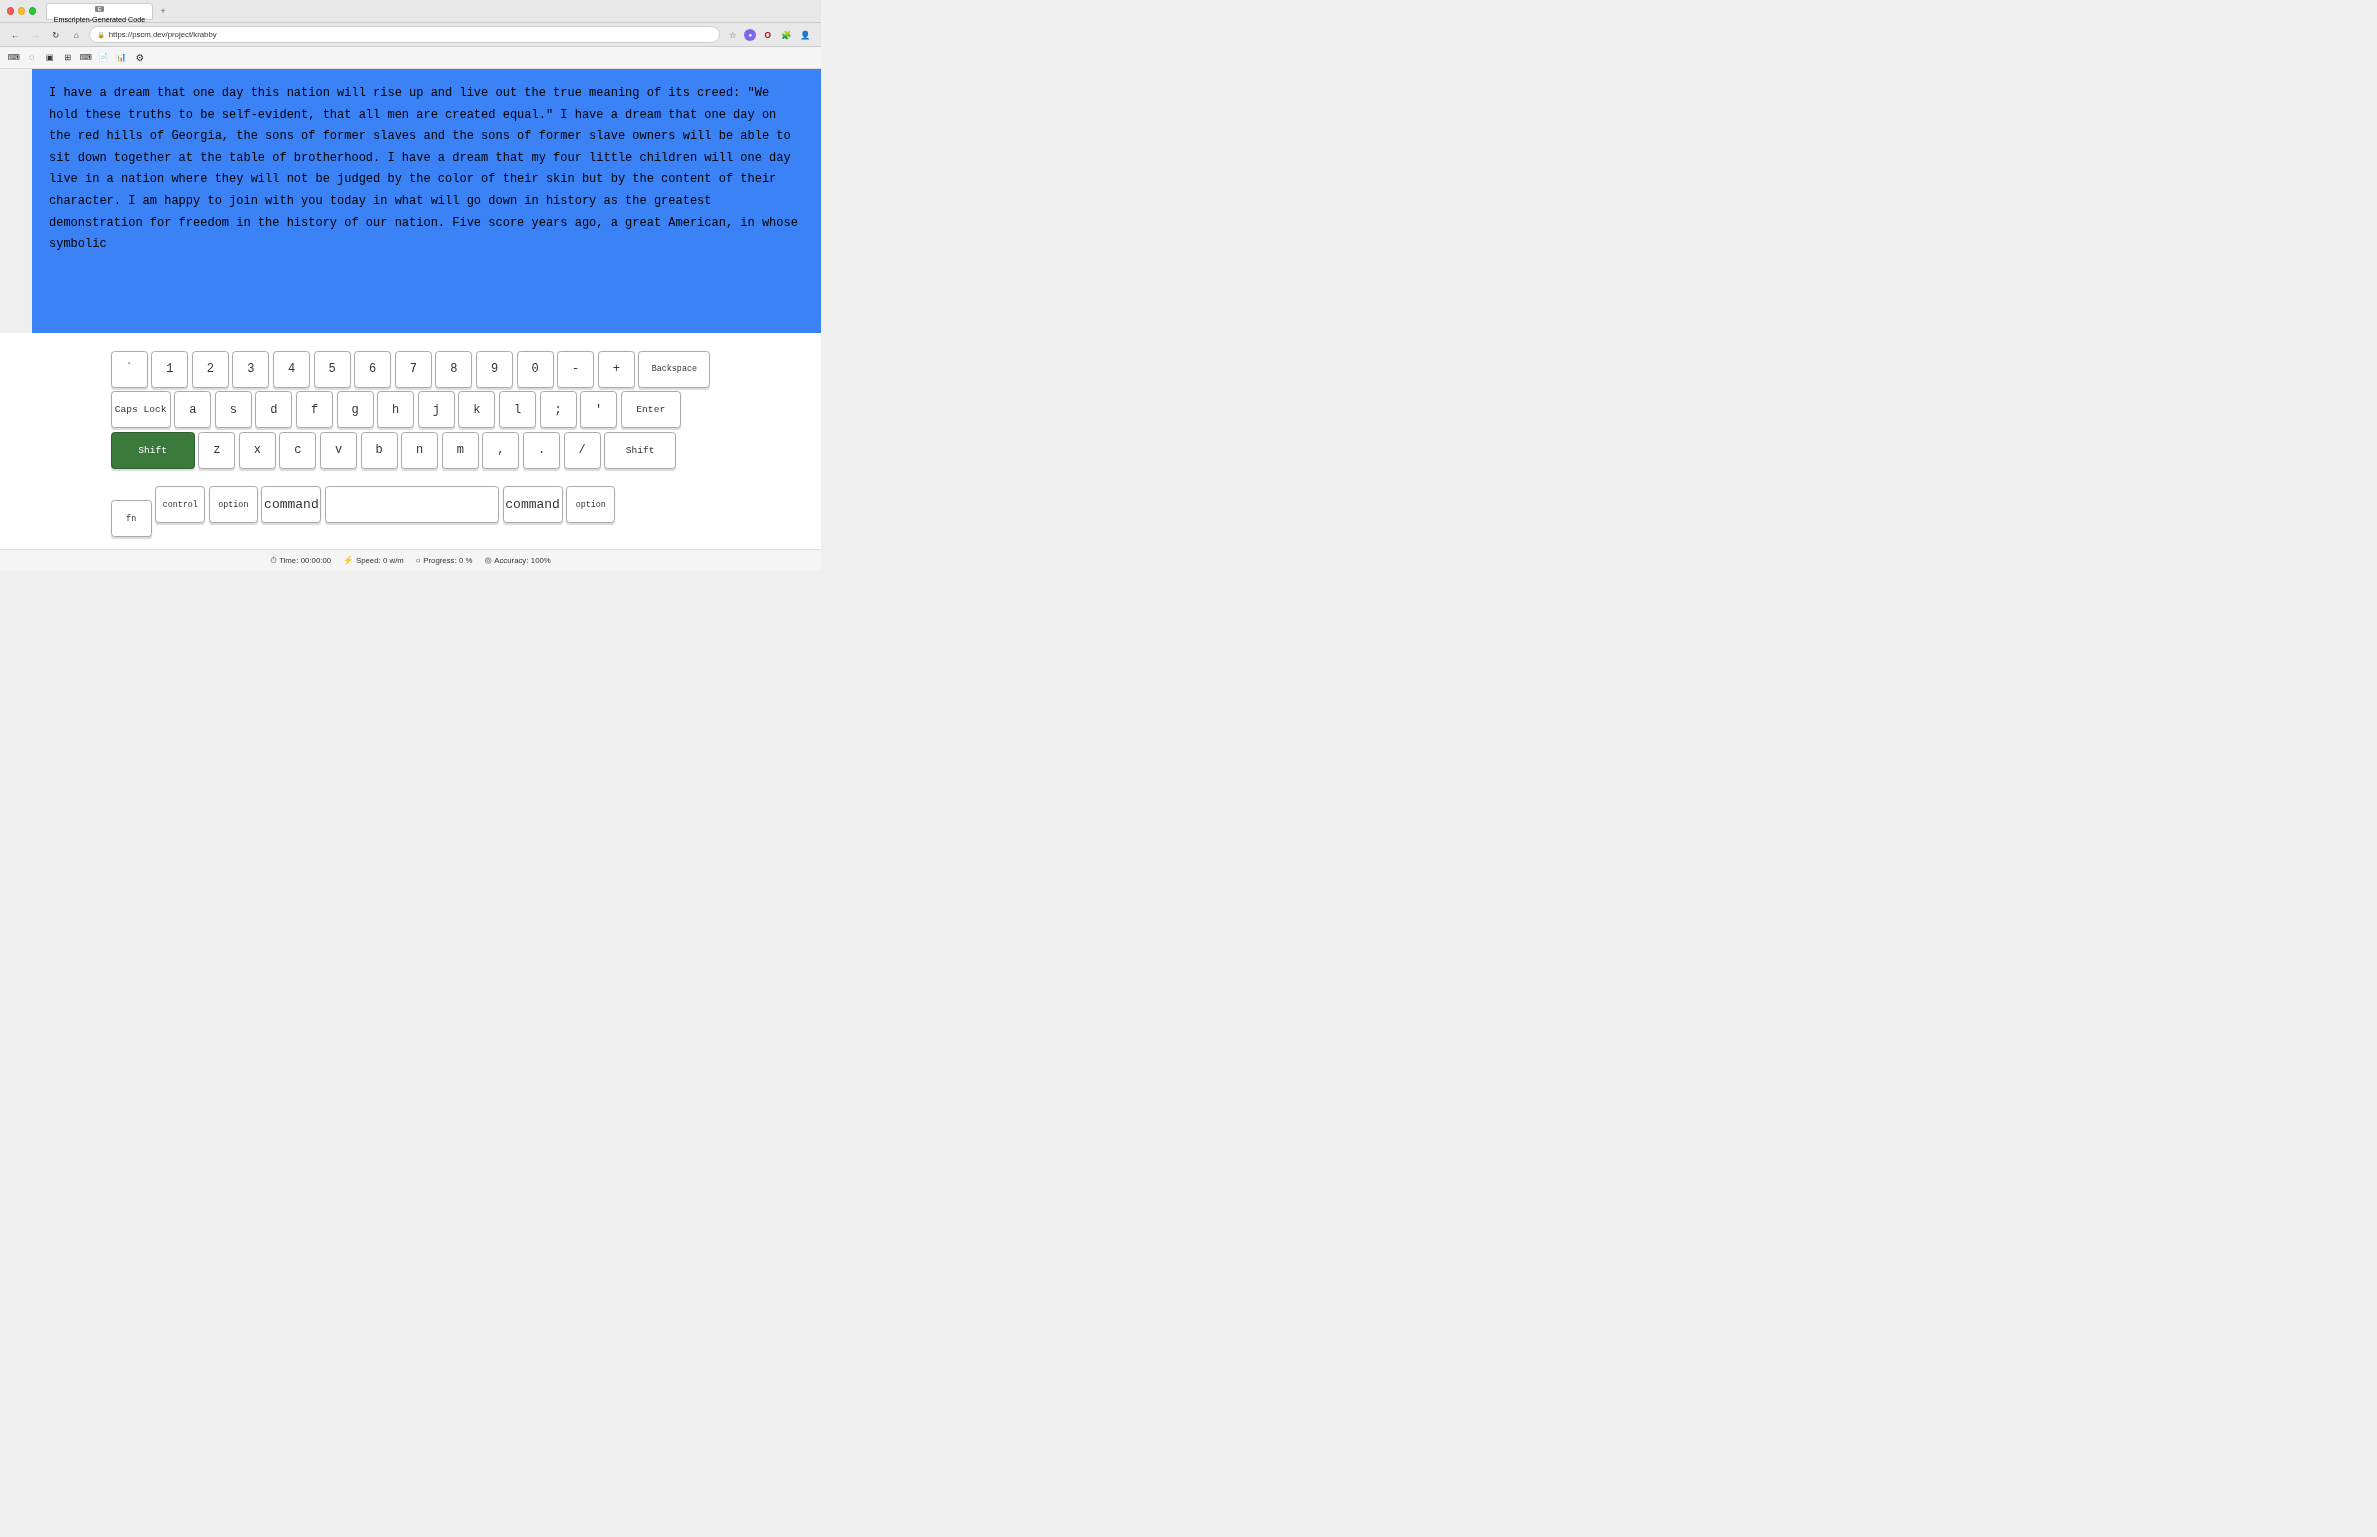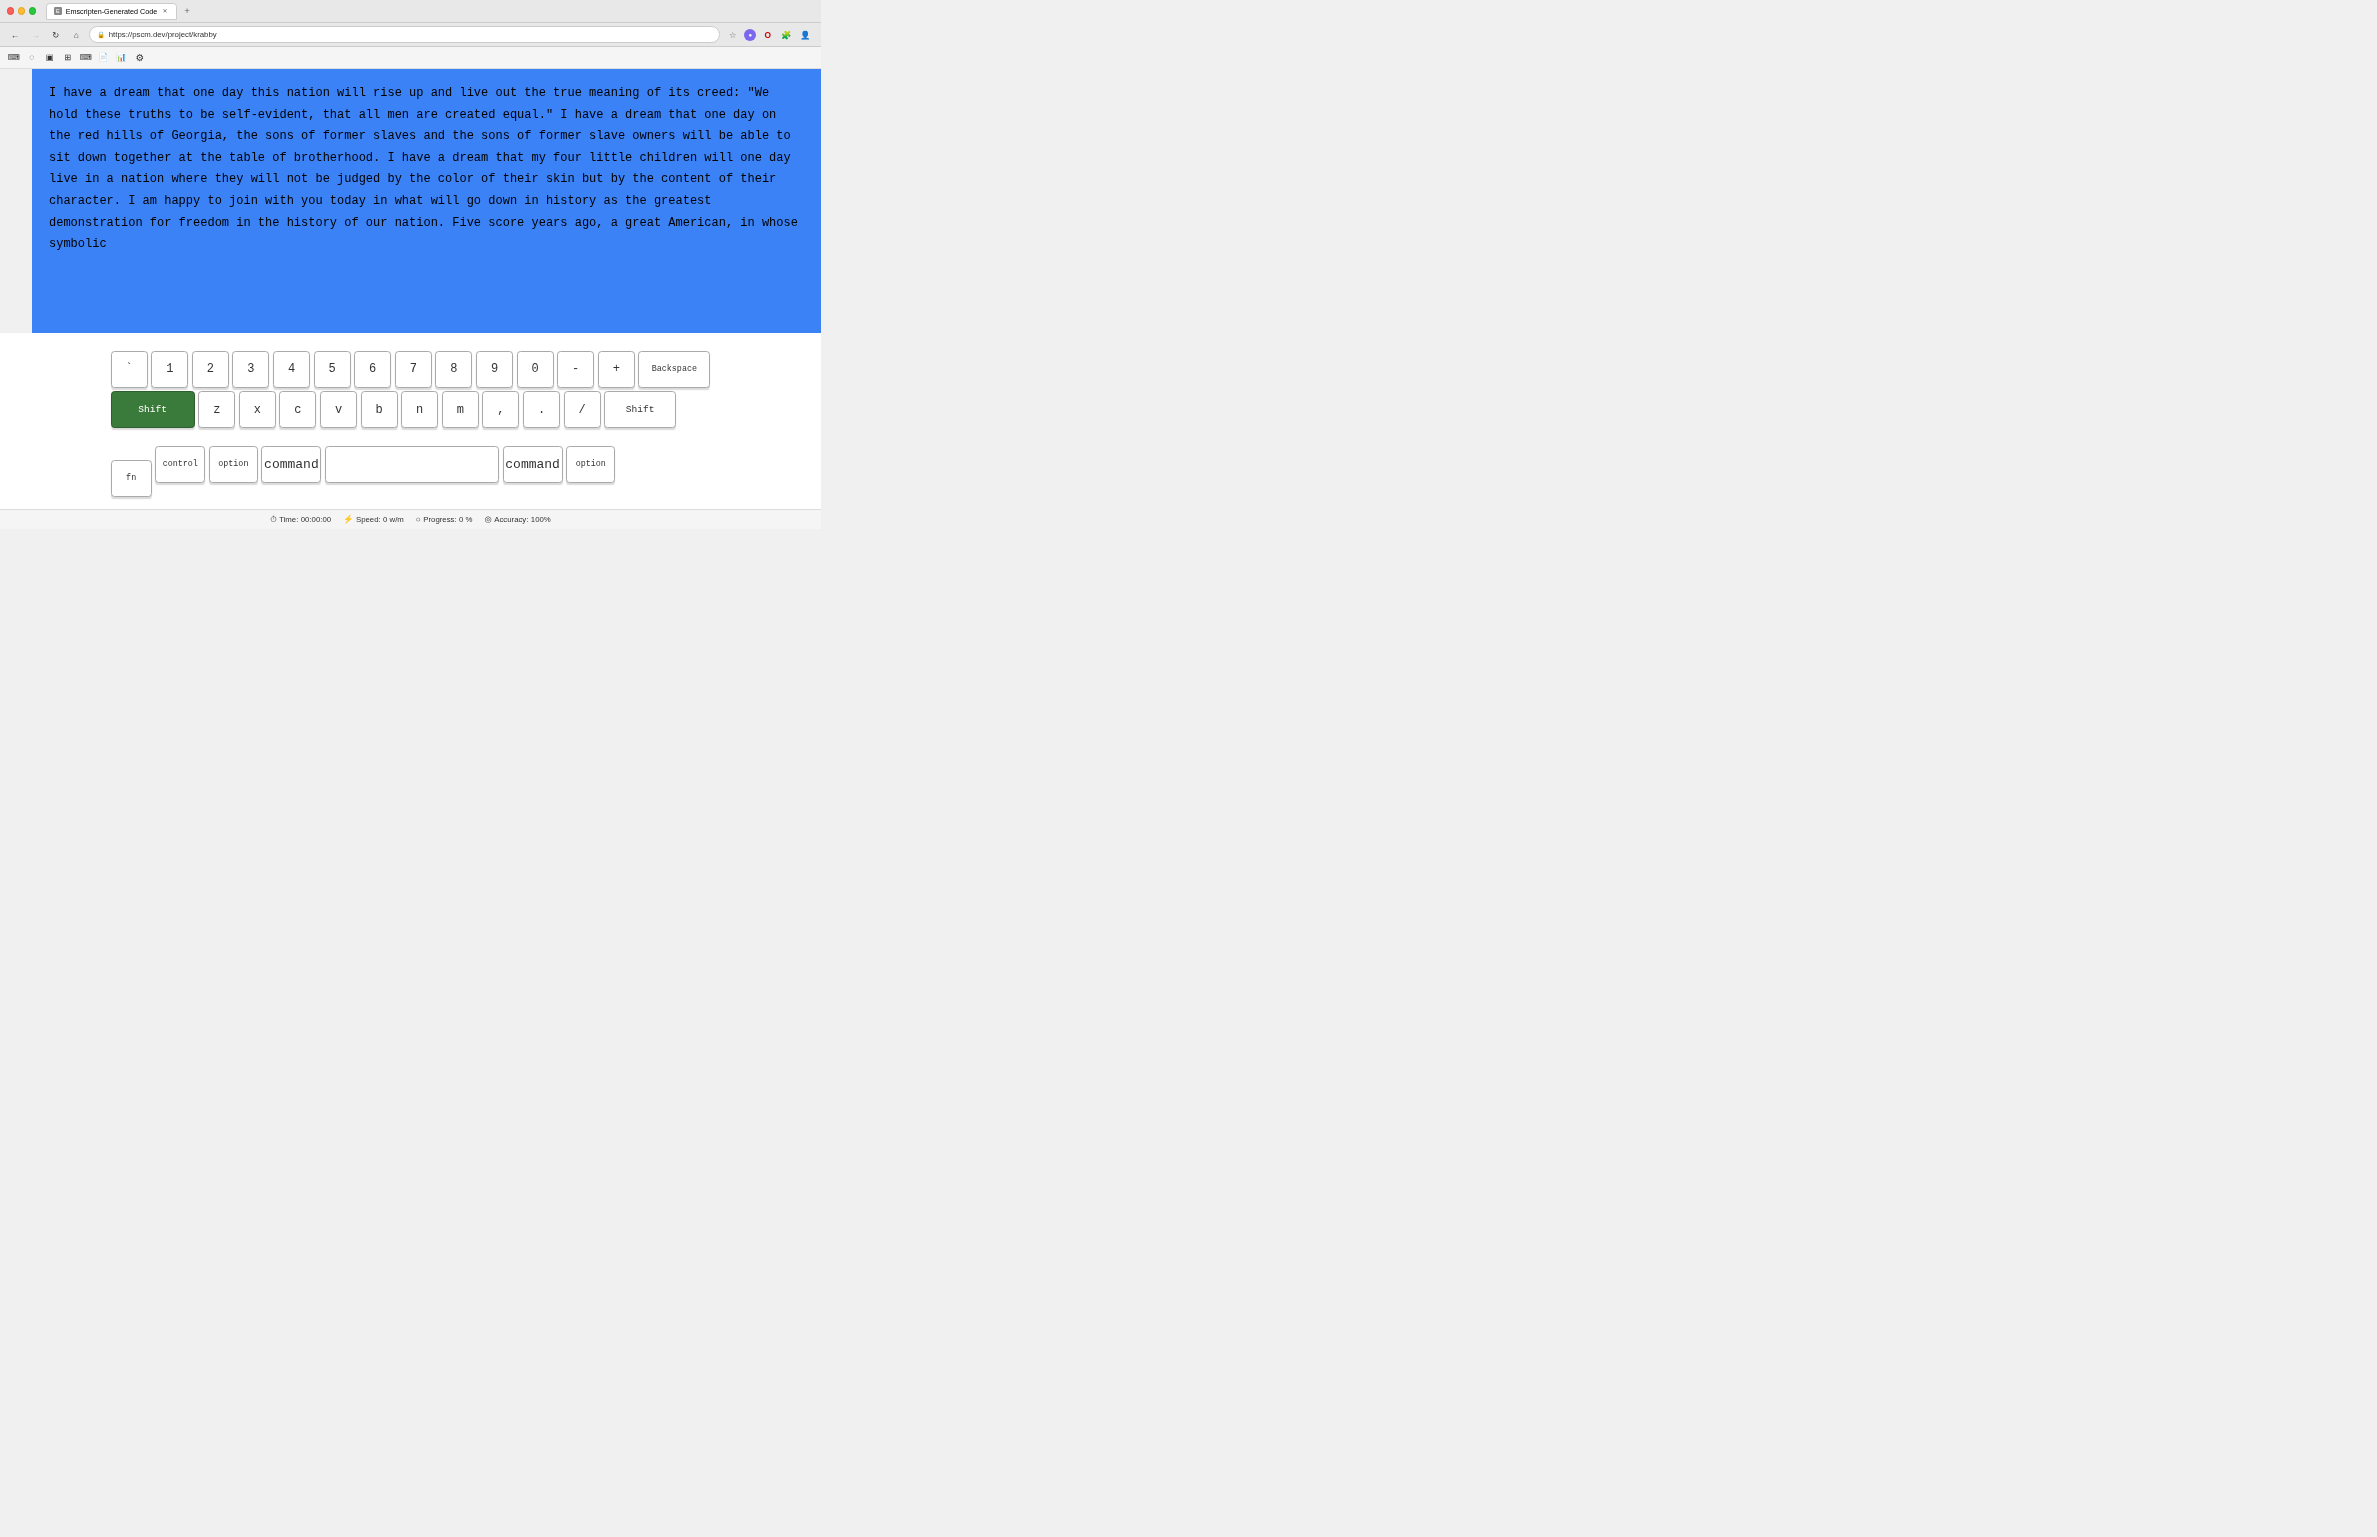--- a/index.html
+++ b/index.html
@@ -53,20 +53,21 @@
     .browser-tab {
       background: #fff;
       border: 0.6px solid #ccc;
       border-radius: 3.6px 3.6px 0 0;
       padding: 2.4px 7.2px;
       font-size: 7.2px;
       display: flex;
       align-items: center;
       gap: 3.6px;
       height: 17px;
+      flex-direction: column;
     }
 
     .tab-favicon {
       width: 8.4px;
       height: 8.4px;
       background: #888;
       border-radius: 1.2px;
       font-size: 6px;
       display: flex;
       align-items: center;
@@ -398,20 +399,35 @@
       <div class="key">7</div>
       <div class="key">8</div>
       <div class="key">9</div>
       <div class="key">0</div>
       <div class="key">-</div>
       <div class="key">+</div>
       <div class="key wide-backspace">Backspace</div>
     </div>
 
 
+    <div class="key-row">
+      <div class="key wide-caps">Caps Lock</div>
+      <div class="key">a</div>
+      <div class="key">s</div>
+      <div class="key">d</div>
+      <div class="key">f</div>
+      <div class="key">g</div>
+      <div class="key">h</div>
+      <div class="key">j</div>
+      <div class="key">k</div>
+      <div class="key">l</div>
+      <div class="key">;</div>
+      <div class="key">'</div>
+      <div class="key wide-enter">Enter</div>
+    </div>
 
     <div class="key-row">
       <div class="key wide-shift-left shift-active">Shift</div>
       <div class="key">z</div>
       <div class="key">x</div>
       <div class="key">c</div>
       <div class="key">v</div>
       <div class="key">b</div>
       <div class="key">n</div>
       <div class="key">m</div>

